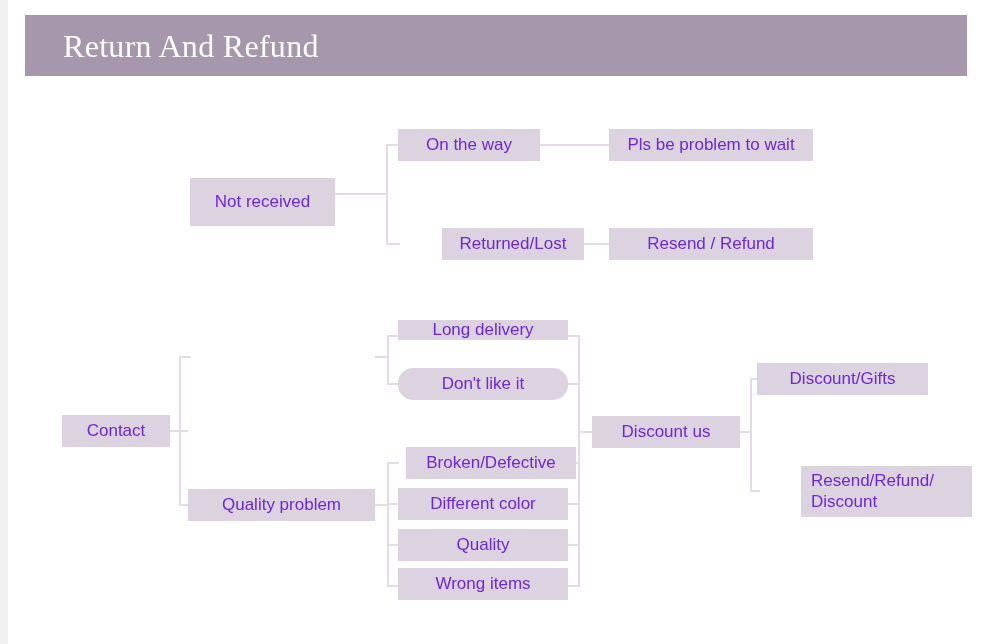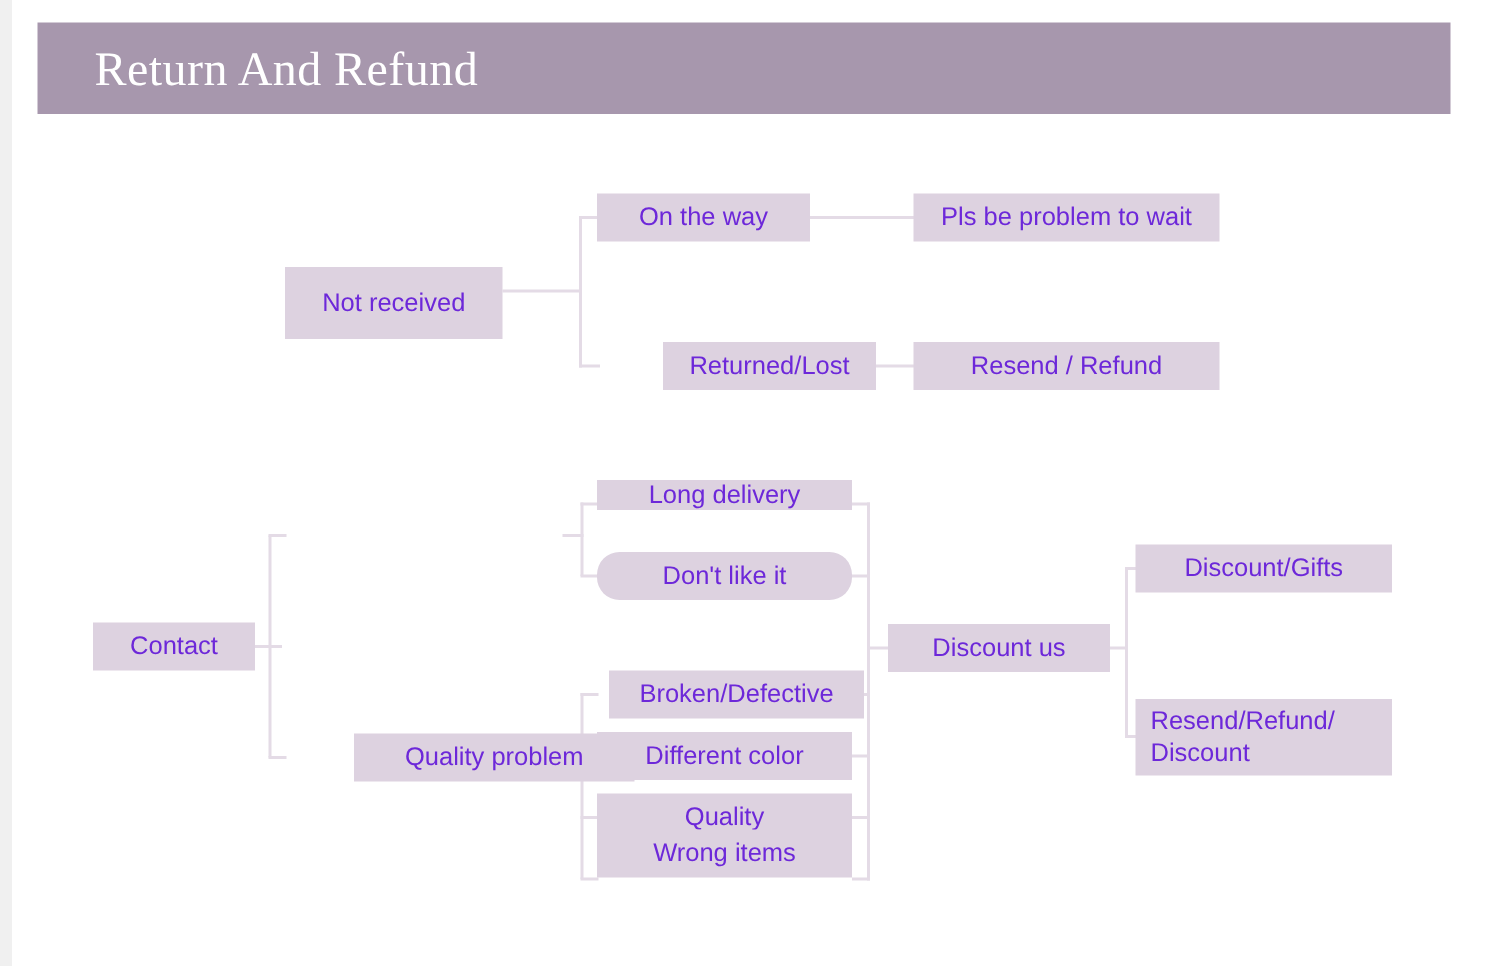--- a/index.html
+++ b/index.html
@@ -54,20 +54,21 @@
     justify-content: center;
     text-align: center;
     box-sizing: border-box;
     white-space: pre;
   }
   .node.left-align {
     justify-content: flex-start;
     text-align: left;
     padding-left: 10px;
     white-space: pre-line;
+    margin-left: 44px;
   }
   
   .conn {
     position: absolute;
     background: #e4dbe6;
   }
   .conn.h { height: 2px; }
   .conn.v { width: 2px; }
 </style>
 </head>
@@ -127,33 +128,33 @@
   <div class="conn h" style="left:578px; top:431px; width:16px;"></div>
 
   <div class="conn h" style="left:740px; top:431px; width:12px;"></div>
   <div class="conn v" style="left:750px; top:378px; height:114px;"></div>
   <div class="conn h" style="left:750px; top:378px; width:10px;"></div>
   <div class="conn h" style="left:750px; top:490px; width:10px;"></div>
 
   <div class="node" style="left:62px; top:415px; width:108px; height:32px;">Contact</div>
 
 
-  <div class="node" style="left:188px; top:489px; width:187px; height:32px;margin-left:48px;">Quality problem</div>
+  <div class="node" style="left:188px; top:489px; width:187px; height:32px;">Quality problem</div>
 
   <div class="node" style="left:398px; top:320px; width:170px; height:20px;">Long delivery</div>
 
   <div class="node" style="left:398px; top:368px; width:170px; height:32px;border-radius:15px;">Don't like it</div>
 
   <div class="node" style="left:406px; top:447px; width:170px; height:32px;">Broken/Defective</div>
 
   <div class="node" style="left:398px; top:488px; width:170px; height:32px;">Different color</div>
 
   <div class="node" style="left:398px; top:529px; width:170px; height:32px;">Quality</div>
 
-  <div class="node" style="left:398px; top:553px; width:170px; height:32px;">Wrong items</div>
+  <div class="node" style="left:398px; top:568px; width:170px; height:32px;">Wrong items</div>
 
   <div class="node" style="left:592px; top:416px; width:148px; height:32px;">Discount us</div>
 
   <div class="node" style="left:757px; top:363px; width:171px; height:32px;">Discount/Gifts</div>
 
   <div class="node left-align" style="left:757px; top:466px; width:171px; height:51px;">Resend/Refund/
 Discount</div>
 
 </div>
 

